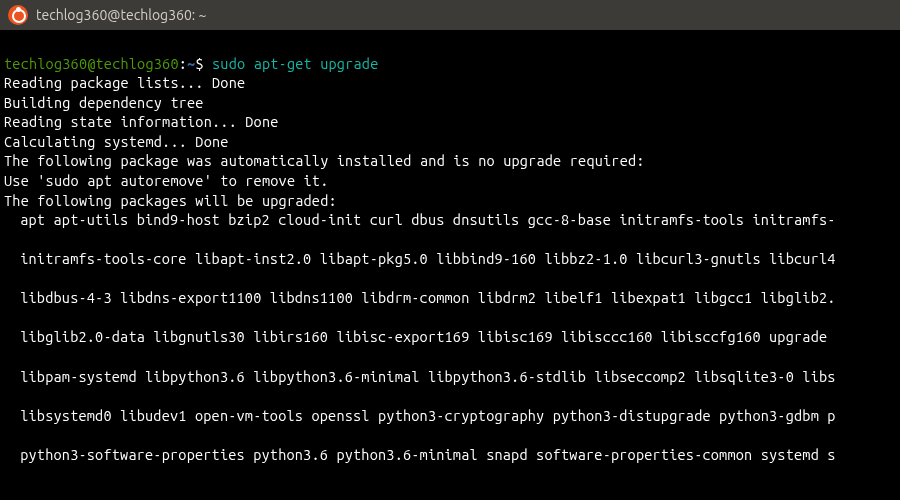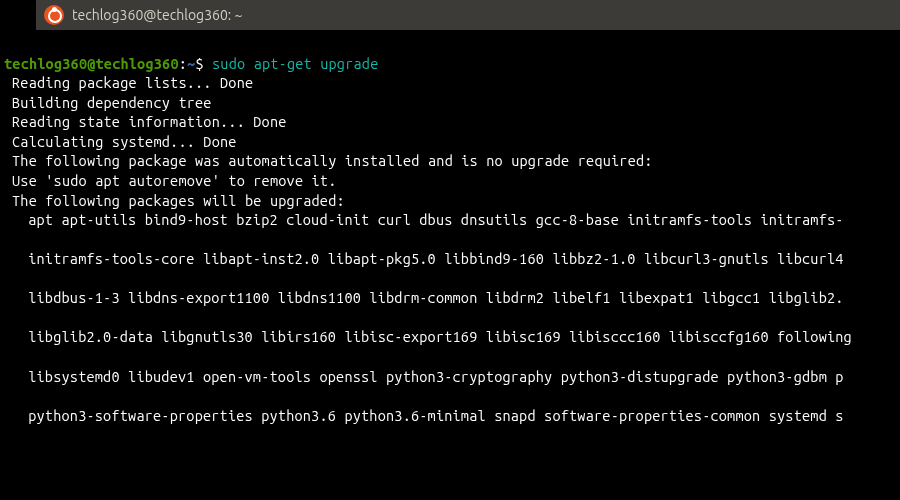--- a/index.html
+++ b/index.html
@@ -12,21 +12,20 @@
       line-height: 1.35;
       overflow: hidden;
     }
     .titlebar {
       background: #3c3b37;
       height: 30px;
       display: flex;
       align-items: center;
       padding: 0 8px;
       gap: 8px;
-      margin-left: 36px;
     }
     .ubuntu-logo {
       width: 20px;
       height: 20px;
       background: #e95420;
       border-radius: 50%;
       position: relative;
       flex-shrink: 0;
     }
     .ubuntu-logo::before {
@@ -55,26 +54,26 @@
       font-size: 14px;
     }
     .terminal {
       background: #000;
       color: #fff;
       padding: 4px 4px;
       white-space: pre-wrap;
       word-break: break-all;
       letter-spacing: 0.2px;
     }
-    .prompt-user { color: #4e9a06; font-weight: bold; }
+    .prompt-user { color: #4e9a06; font-weight: normal; }
     .prompt-colon { color: #fff; }
     .prompt-path { color: #3465a4; font-weight: bold; }
     .prompt-dollar { color: #fff; }
     .cmd { color: #14b8a6; }
-    .line { color: #fff; margin-left: 8px; }
+    .line { color: #fff; }
     .indent { padding-left: 2ch; display: block; }
   </style>
 </head>
 <body>
 
 <div class="titlebar">
   <div class="ubuntu-logo"></div>
   <div class="titlebar-title">techlog360@techlog360: ~</div>
 </div>
 
@@ -82,22 +81,23 @@
 <span><span class="prompt-user">techlog360@techlog360</span><span class="prompt-colon">:</span><span class="prompt-path">~</span><span class="prompt-dollar">$</span> <span class="cmd">sudo apt-get upgrade</span></span>
 <span class="line">Reading package lists... Done</span>
 <span class="line">Building dependency tree</span>
 <span class="line">Reading state information... Done</span>
 <span class="line">Calculating systemd... Done</span>
 <span class="line">The following package was automatically installed and is no upgrade required:</span>
 <span class="line">Use 'sudo apt autoremove' to remove it.</span>
 <span class="line">The following packages will be upgraded:</span>
 <span class="line indent">apt apt-utils bind9-host bzip2 cloud-init curl dbus dnsutils gcc-8-base initramfs-tools initramfs-</span>
 <span class="line indent">initramfs-tools-core libapt-inst2.0 libapt-pkg5.0 libbind9-160 libbz2-1.0 libcurl3-gnutls libcurl4</span>
-<span class="line indent">libdbus-1-3 libdns-export1100 libdns1100 libdrm-common libdrm2 libelf1 libexpat1 libgcc1 libglib2.</span>
-<span class="line indent">libglib2.0-data libgnutls30 libirs160 libisc-export169 libisc169 libisccc160 libisccfg160 following</span>
+<span class="line indent">libdbus-4-3 libdns-export1100 libdns1100 libdrm-common libdrm2 libelf1 libexpat1 libgcc1 libglib2.</span>
+<span class="line indent">libglib2.0-data libgnutls30 libirs160 libisc-export169 libisc169 libisccc160 libisccfg160 upgrade</span>
+<span class="line indent">libpam-systemd libpython3.6 libpython3.6-minimal libpython3.6-stdlib libseccomp2 libsqlite3-0 libs</span>
 <span class="line indent">libsystemd0 libudev1 open-vm-tools openssl python3-cryptography python3-distupgrade python3-gdbm p</span>
 <span class="line indent">python3-software-properties python3.6 python3.6-minimal snapd software-properties-common systemd s</span>
 
 
 
 
 
 </div>
 
 </body></html>

